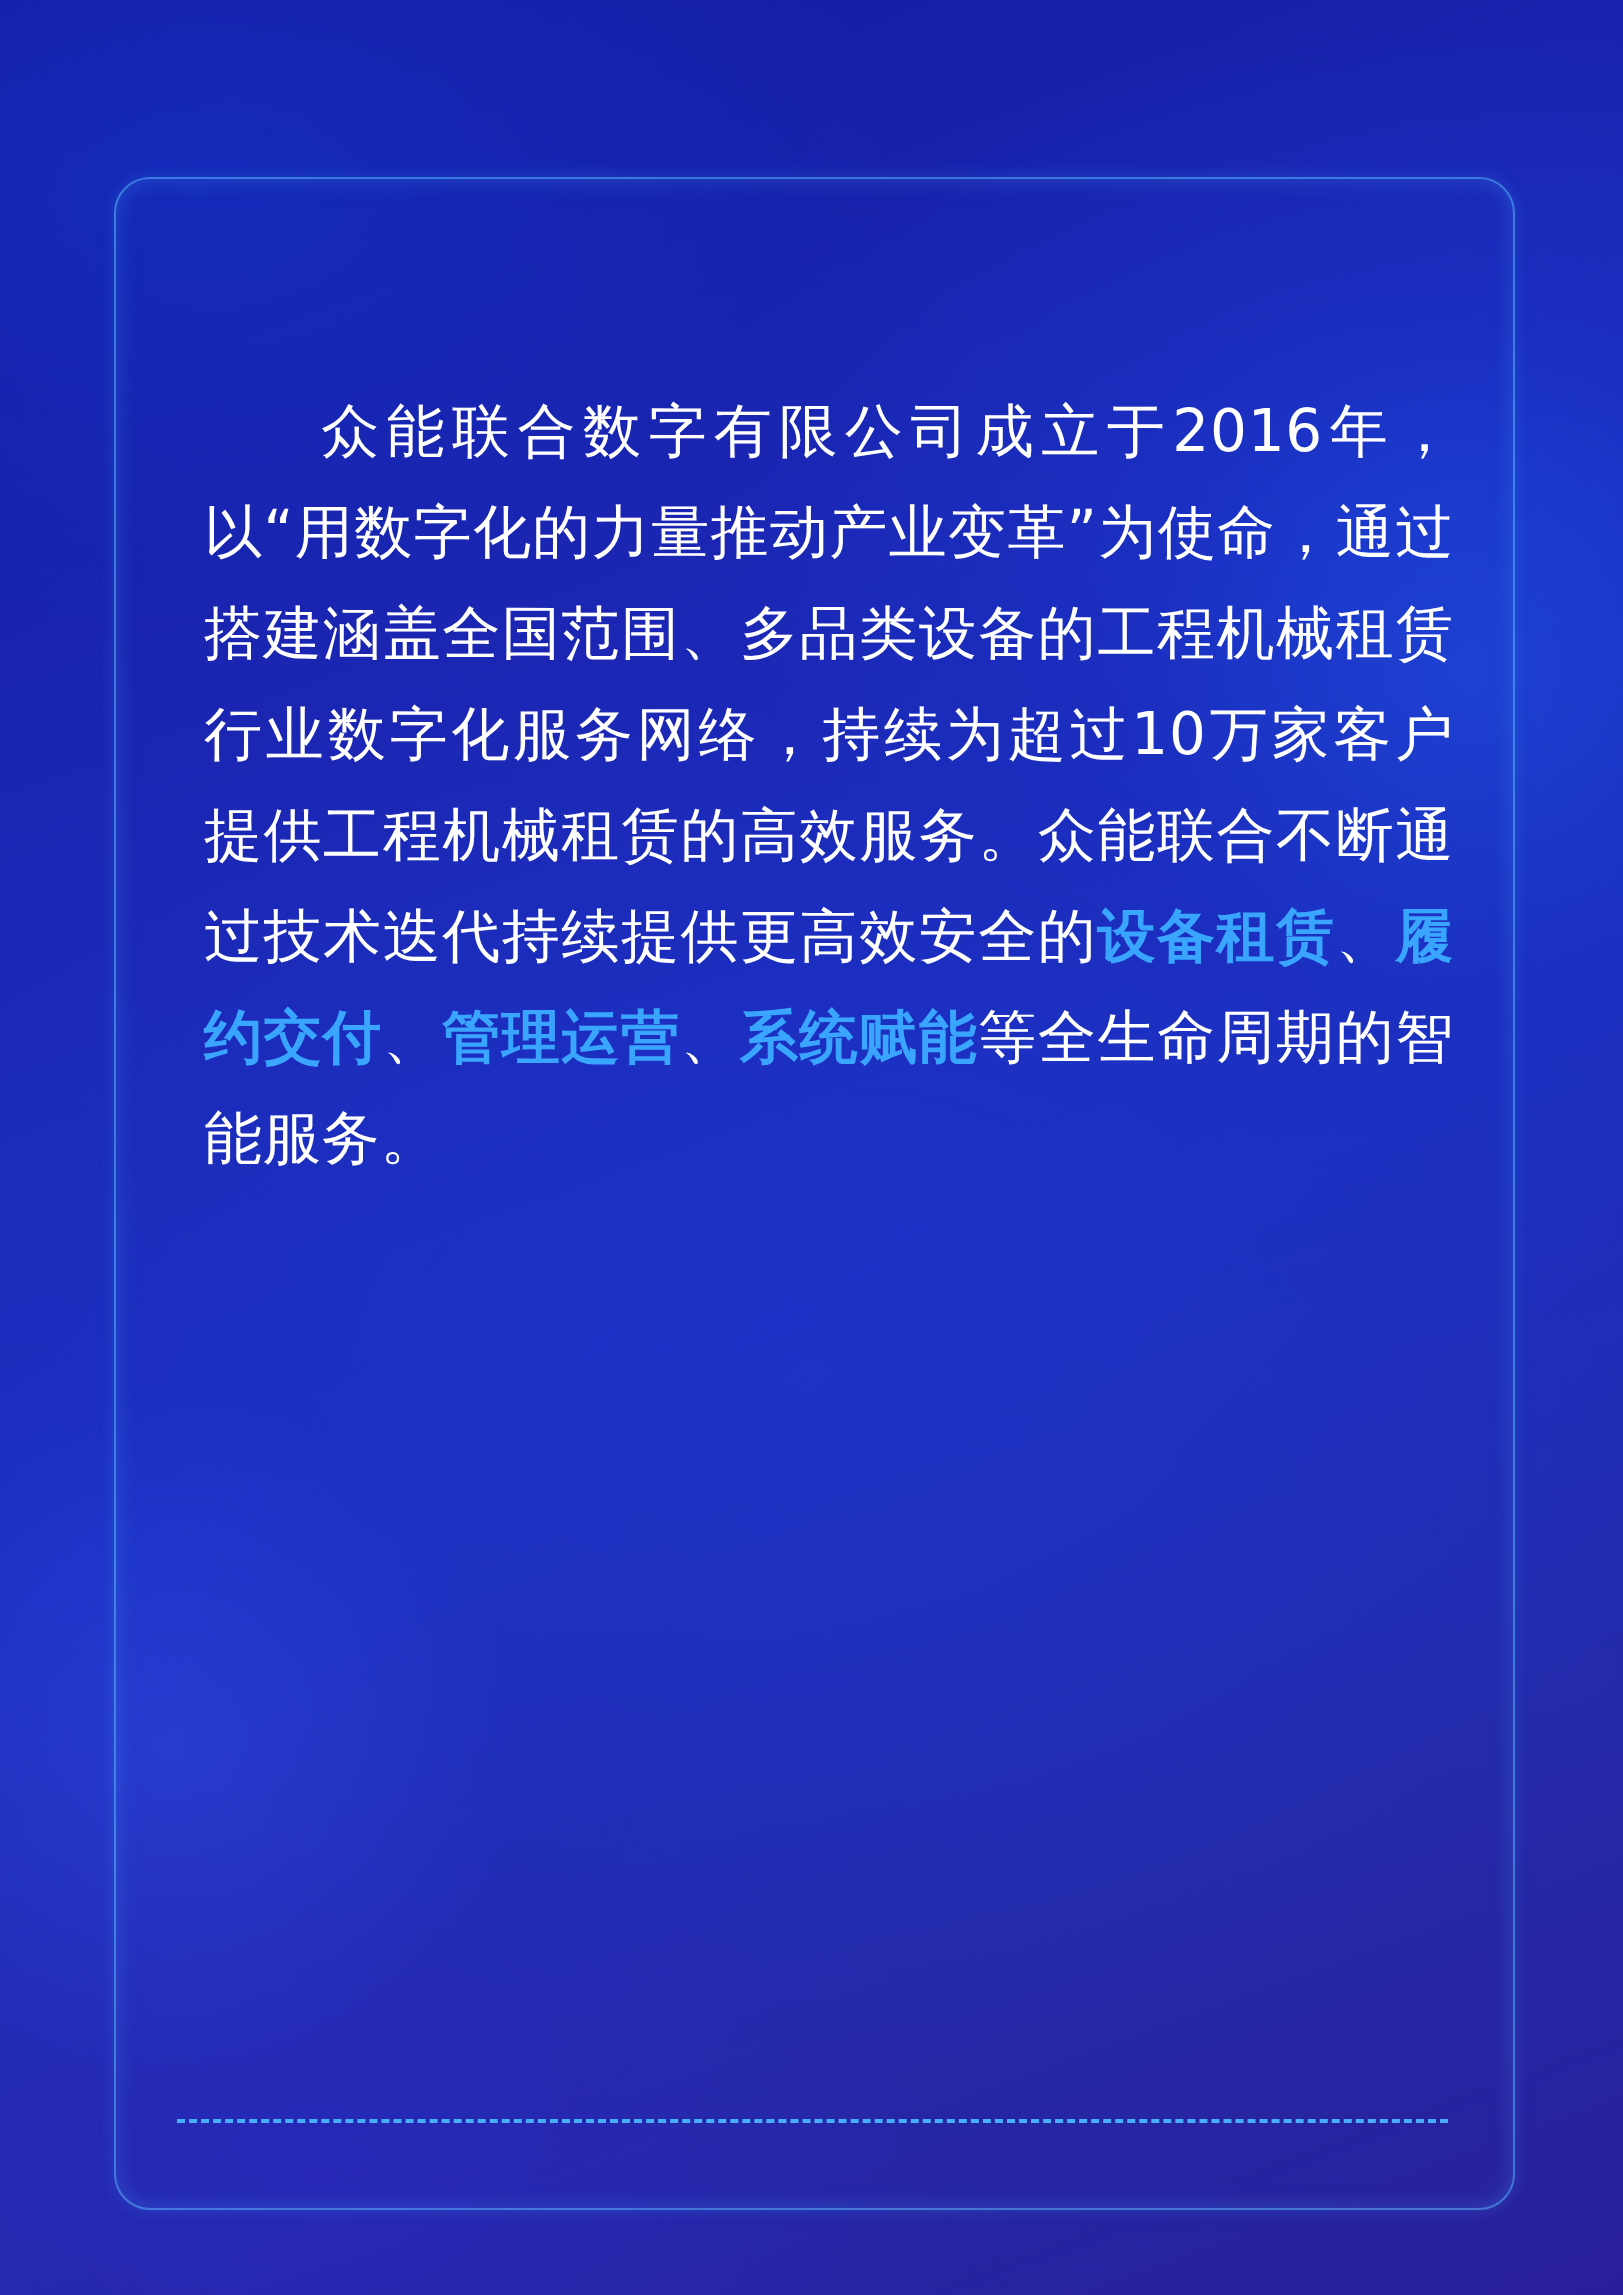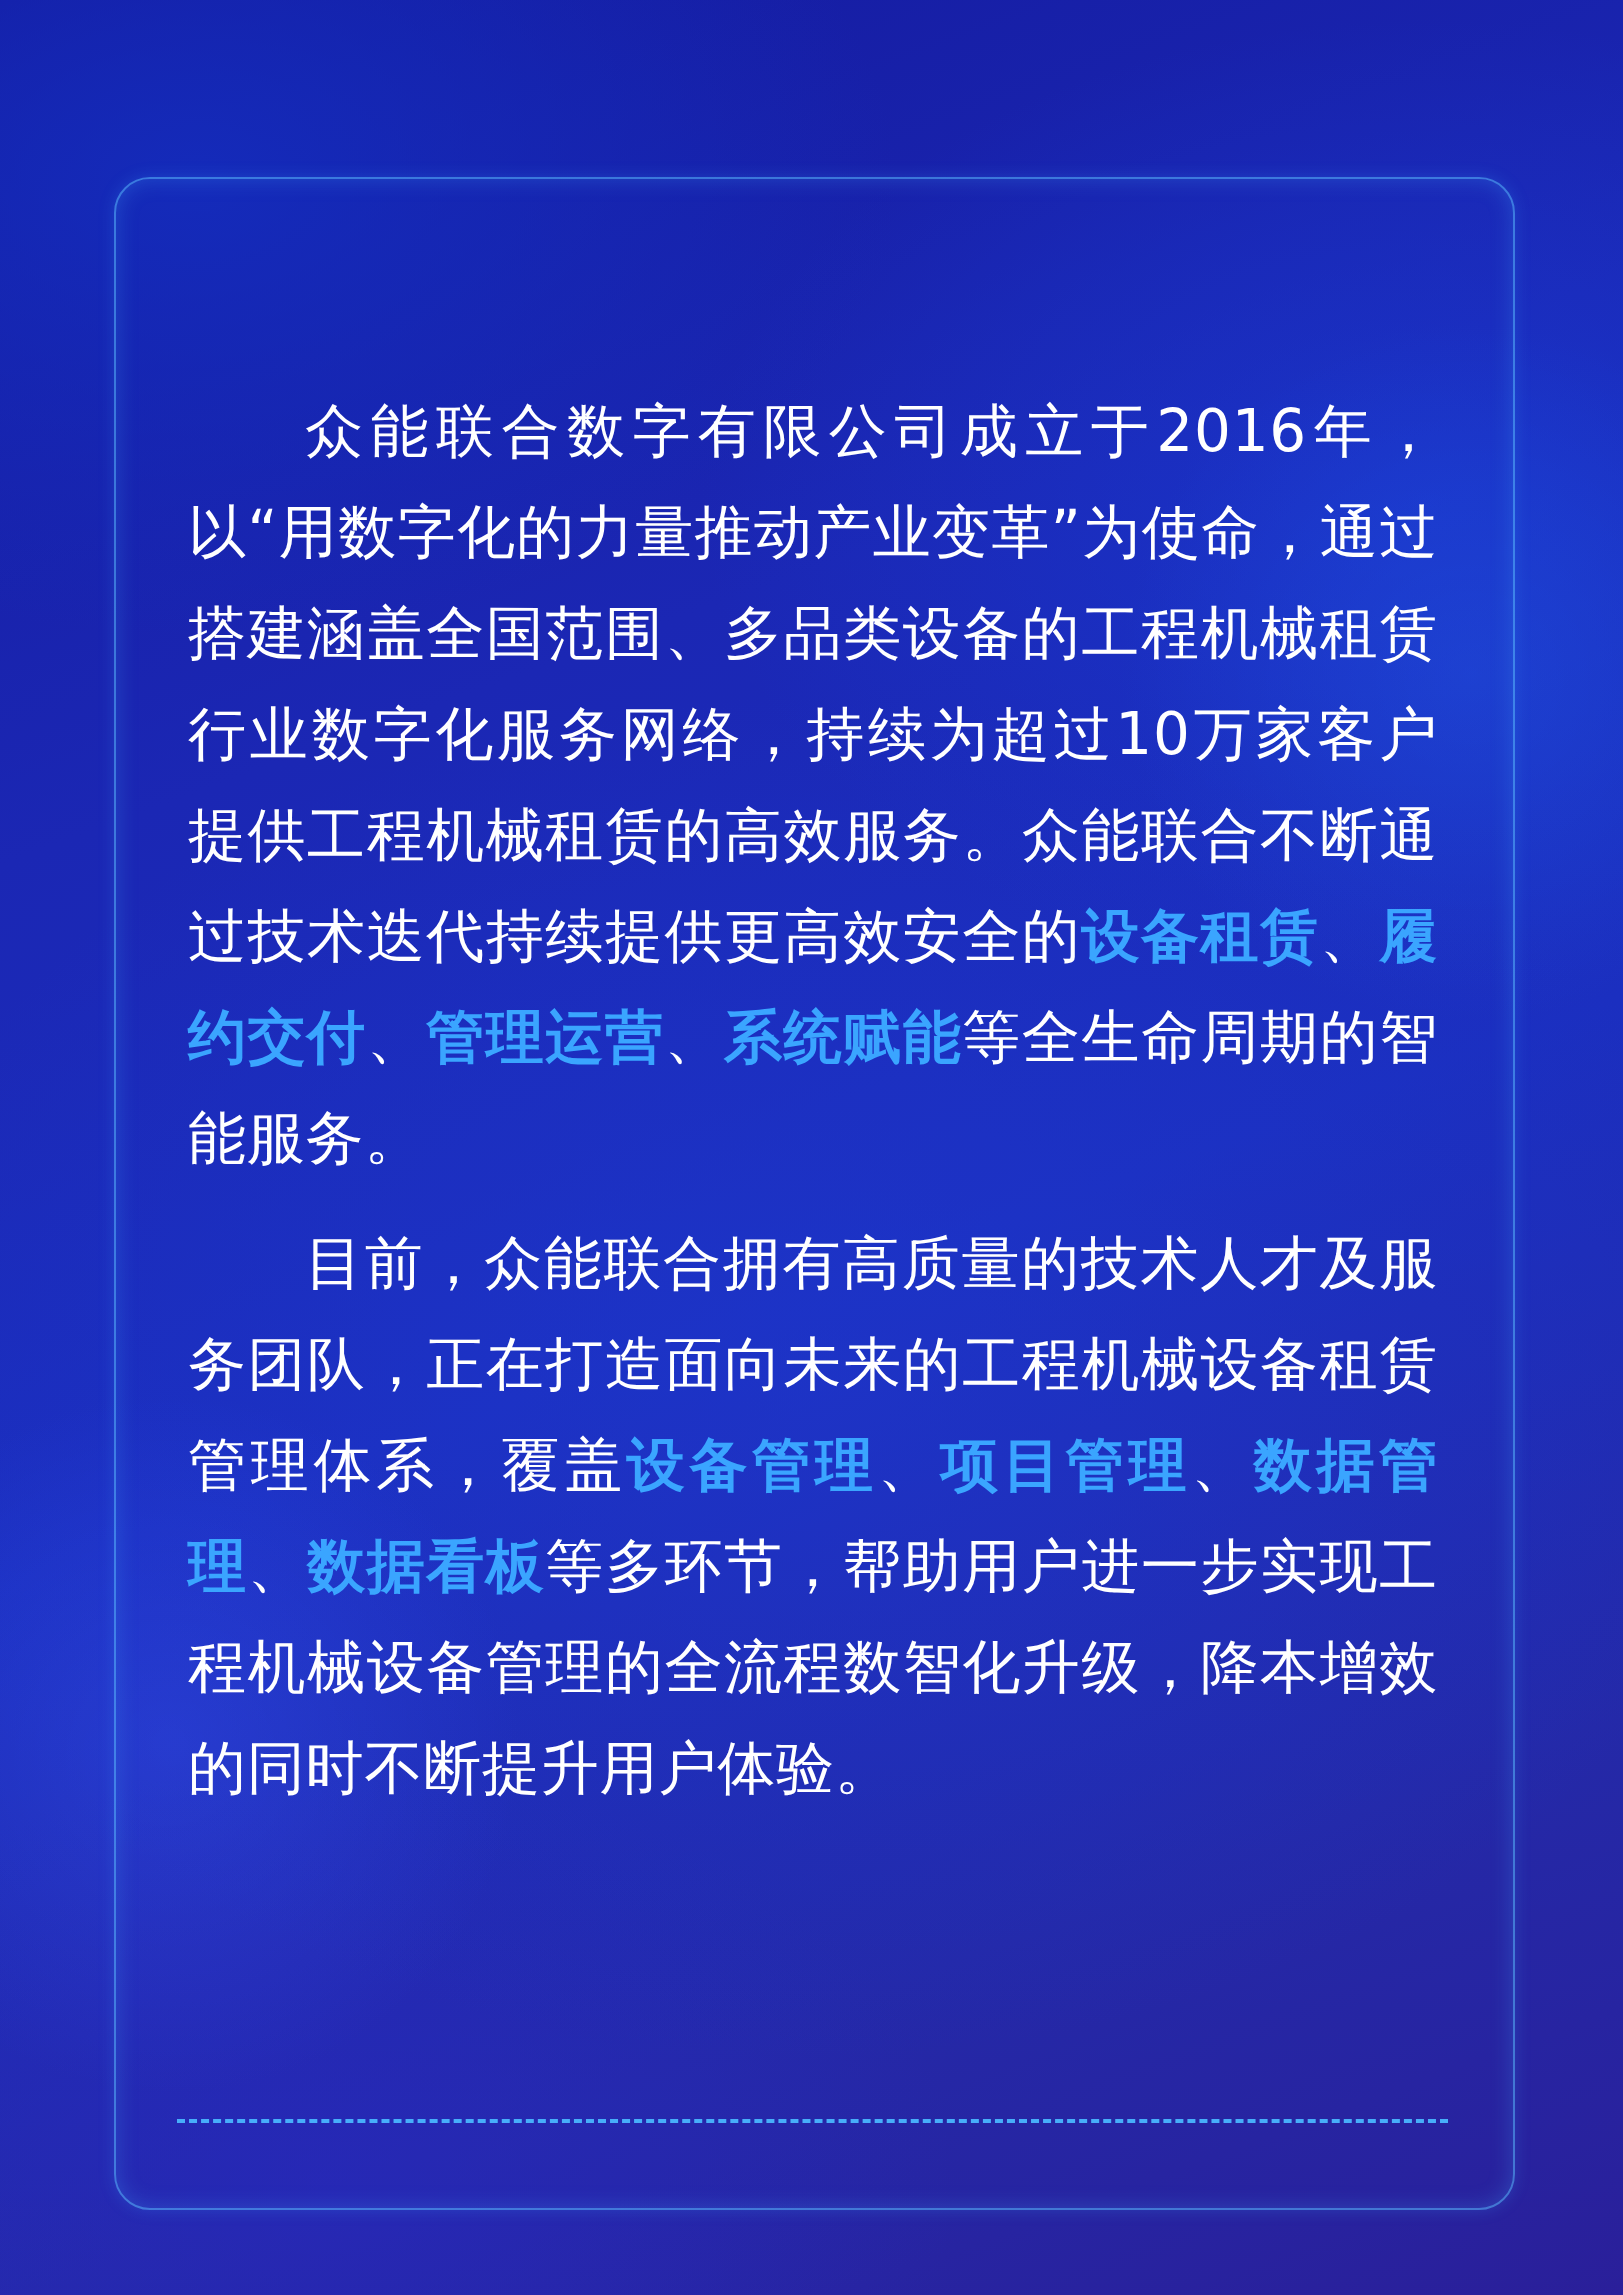--- a/index.html
+++ b/index.html
@@ -72,21 +72,21 @@
     background: linear-gradient(180deg, #bfe8ff 0%, #53b8ff 42%, #1f8cf5 100%);
     -webkit-background-clip: text;
     background-clip: text;
     -webkit-text-fill-color: transparent;
     filter: drop-shadow(4px 5.7px 0 #0b57c6) drop-shadow(0 0 23px rgba(70,180,255,0.6));
     padding: 0 8px;
   }
 
   .content {
     position: absolute;
-    left: 188px;
+    left: 204px;
     top: 381px;
     width: 1250px;
   }
 
   .para {
     color: #ffffff;
     font-family: "DejaVu Sans", "Liberation Sans", sans-serif;
     font-size: 58px;
     line-height: 101px;
     text-indent: 117px;
@@ -138,22 +138,19 @@
 
   <div class="frame"></div>
 
 
   <div class="content">
 
     <p class="para">
       <span>众能联合数字有限公司成立于2016年，以“用数字化的力量推动产业变革”为使命，通过搭建涵盖全国范围、多品类设备的工程机械租赁行业数字化服务网络，持续为超过10万家客户提供工程机械租赁的高效服务。众能联合不断通过技术迭代持续提供更高效安全的</span><span class="hl">设备租赁</span><span>、</span><span class="hl">履约交付</span><span>、</span><span class="hl">管理运营</span><span>、</span><span class="hl">系统赋能</span><span>等全生命周期的智能服务。</span>
     </p>
 
-    <p class="para">
-      <span>目前，众能联合拥有高质量的技术人才及服务团队，正在打造面向未来的工程机械设备租赁管理体系，覆盖</span><span class="hl">设备管理</span><span>、</span><span class="hl">项目管理</span><span>、</span><span class="hl">数据管理</span><span>、</span><span class="hl">数据看板</span><span>等多环节，帮助用户进一步实现工程机械设备管理的全流程数智化升级，降本增效的同时不断提升用户体验。</span>
-    </p>
 
   </div>
 
   <div class="dash-rule"></div>
 
 </div>
 
 
 </body></html>

